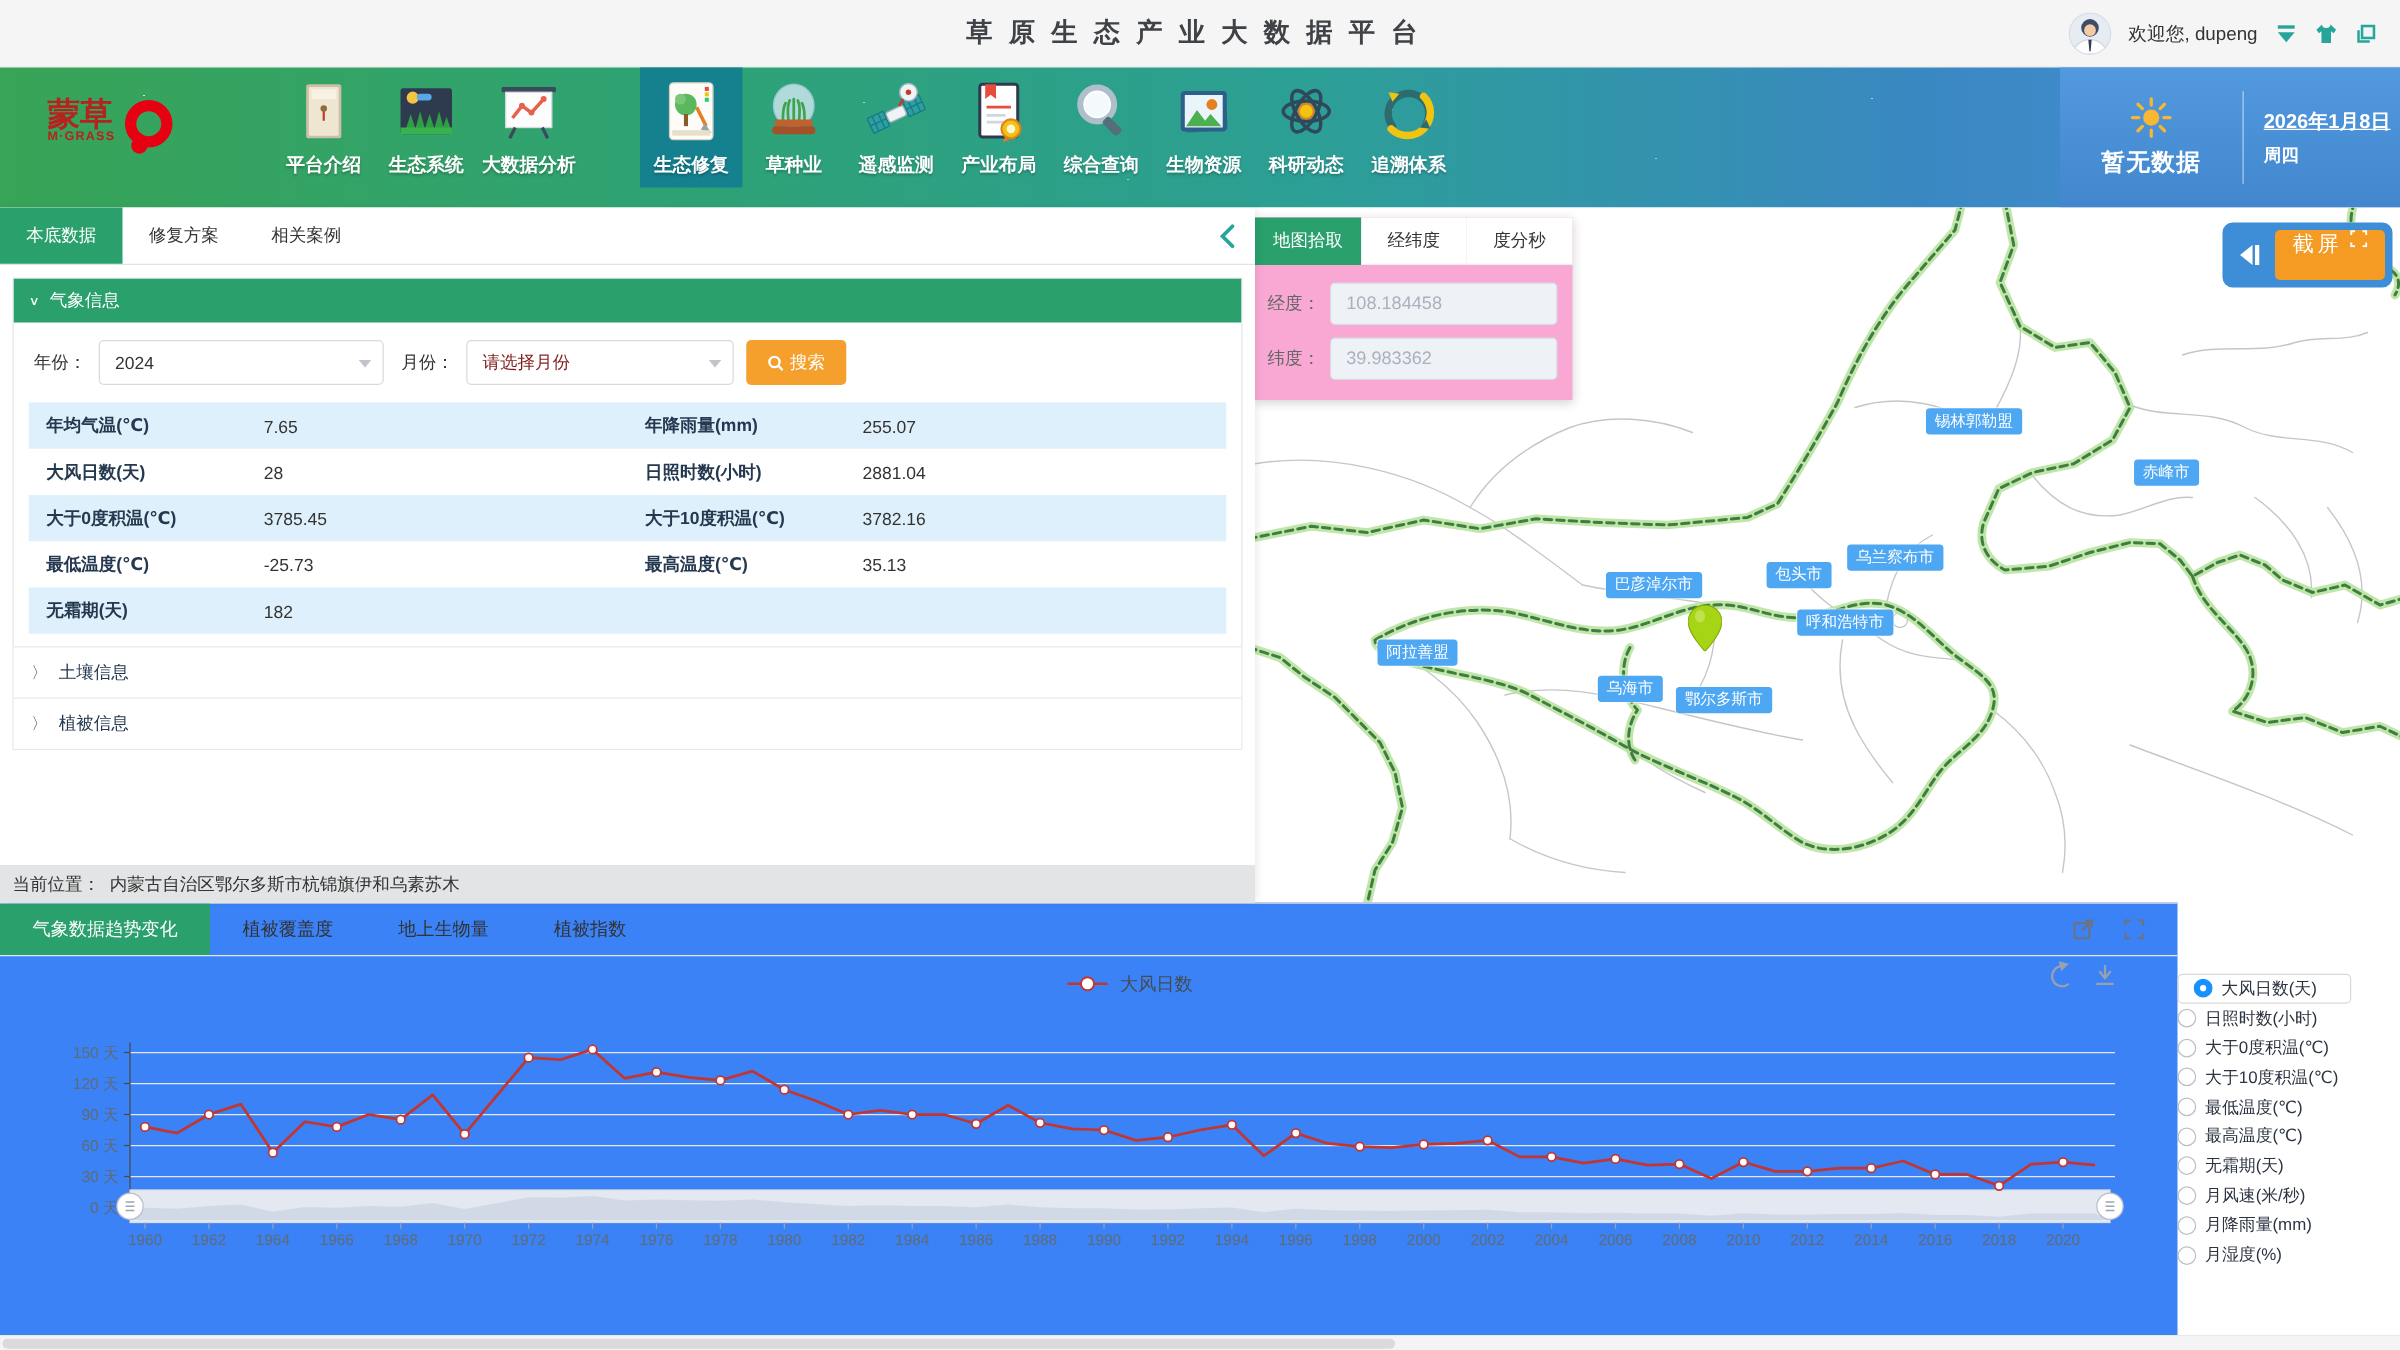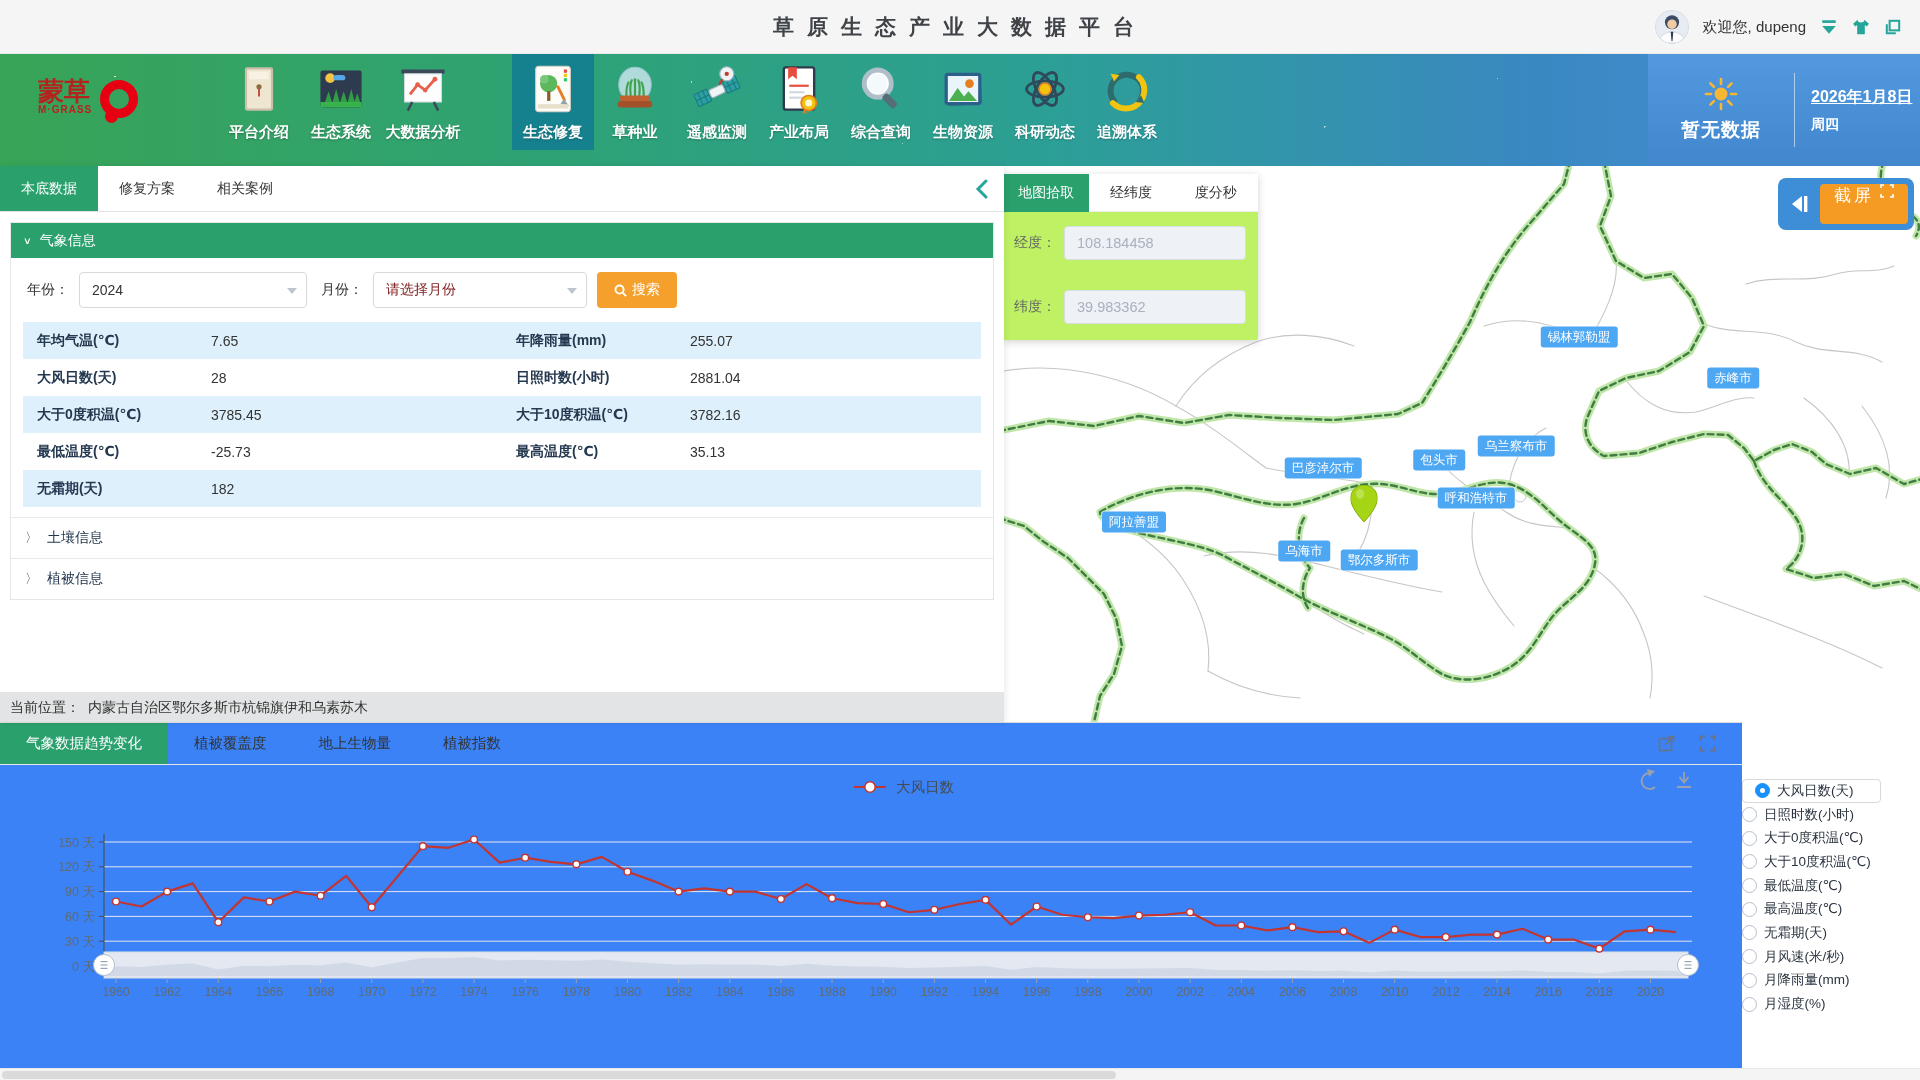--- a/index.html
+++ b/index.html
@@ -91,28 +91,28 @@
   .locbar { position:absolute; left:0; bottom:0; width:100%; height:30px; background:#e3e4e5;
     line-height:30px; padding-left:10px; font-size:14px; color:#333; }
 
   
   .map-area { position:absolute; left:1004px; top:0; width:916px; height:556px; background:#fff; overflow:hidden; }
   .map-svg { position:absolute; left:0; top:0; }
   .chip { position:absolute; transform:translate(-50%,-50%); background:#4da7f2; color:#fff;
     font-size:12.5px; padding:2px 7px; border-radius:3px; white-space:nowrap;
     box-shadow:0 0 0 1px rgba(255,255,255,.55); cursor:pointer; }
   .pin { position:absolute; transform:translate(-50%,-100%); }
-  .coord-panel { position:absolute; left:0; top:8px; width:254px; background:#bef264;
+  .coord-panel { position:absolute; left:0; top:8px; width:254px; background:#f9a8d4;
     box-shadow:0 2px 8px rgba(0,0,0,.18); }
   .cp-tabs { display:flex; }
   .cp-tab { flex:1; height:38px; display:flex; align-items:center; justify-content:center;
     font-size:14px; color:#333; background:#fff; cursor:pointer; border-bottom:1px solid #eee; }
   .cp-tab.active { background:var(--green); color:#fff; border-bottom:none; }
   .cp-body { padding:14px 12px 16px 10px; }
-  .cp-row { display:flex; align-items:center; margin-bottom:30px; }
+  .cp-row { display:flex; align-items:center; margin-bottom:10px; }
   .cp-row:last-child { margin-bottom:0; }
   .cp-label { width:50px; font-size:14px; color:#666; }
   .cp-input { flex:1; height:34px; background:#eef2f7; border:1px solid #d8dde4; border-radius:4px;
     display:flex; align-items:center; padding-left:12px; font-size:14.5px; color:#a9b1bd; }
   .shotbox { position:absolute; right:6px; top:12px; background:#3d8ed6; border-radius:8px;
     display:flex; align-items:center; gap:10px; padding:6px 6px 6px 10px; }
   .btn-shot { width:88px; height:40px; background:#f59a23; border:none; border-radius:4px; color:#fff;
     font-size:17px; letter-spacing:3px; display:flex; align-items:flex-start; justify-content:center; gap:6px; cursor:pointer; }
 
   

